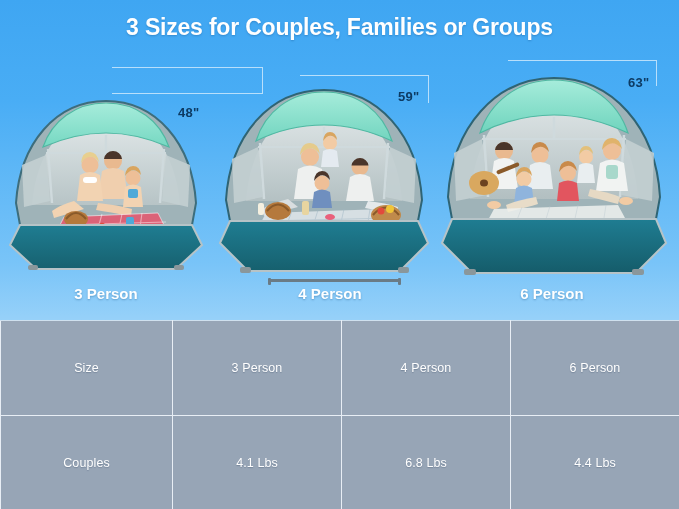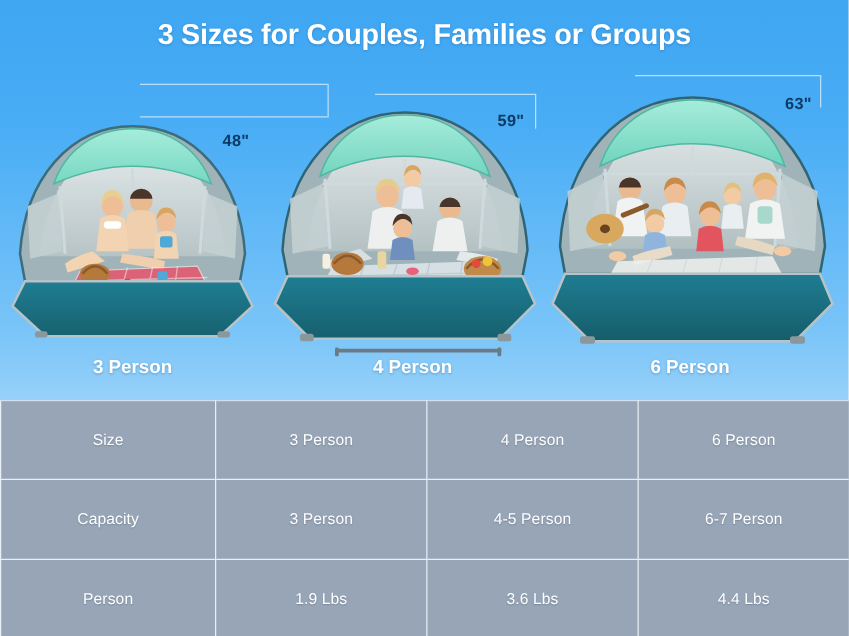--- a/index.html
+++ b/index.html
@@ -353,27 +353,21 @@
 
   <table id="spec-table">
     <tbody>
       <tr>
         <td class="label-cell">Size</td>
         <td class="val-cell">3 Person</td>
         <td class="val-cell">4 Person</td>
         <td class="val-cell">6 Person</td>
       </tr>
       <tr>
-        <td class="label-cell">Capacity</td>
-        <td class="val-cell">3 Person</td>
-        <td class="val-cell">4-5 Person</td>
-        <td class="val-cell">6-7 Person</td>
-      </tr>
-      <tr>
-        <td class="label-cell">Person</td>
-        <td class="val-cell">1.9 Lbs</td>
-        <td class="val-cell">3.6 Lbs</td>
+        <td class="label-cell">Couples</td>
+        <td class="val-cell">4.1 Lbs</td>
+        <td class="val-cell">6.8 Lbs</td>
         <td class="val-cell">4.4 Lbs</td>
       </tr>
     </tbody>
   </table>
 
 </div>
 
 </body></html>

